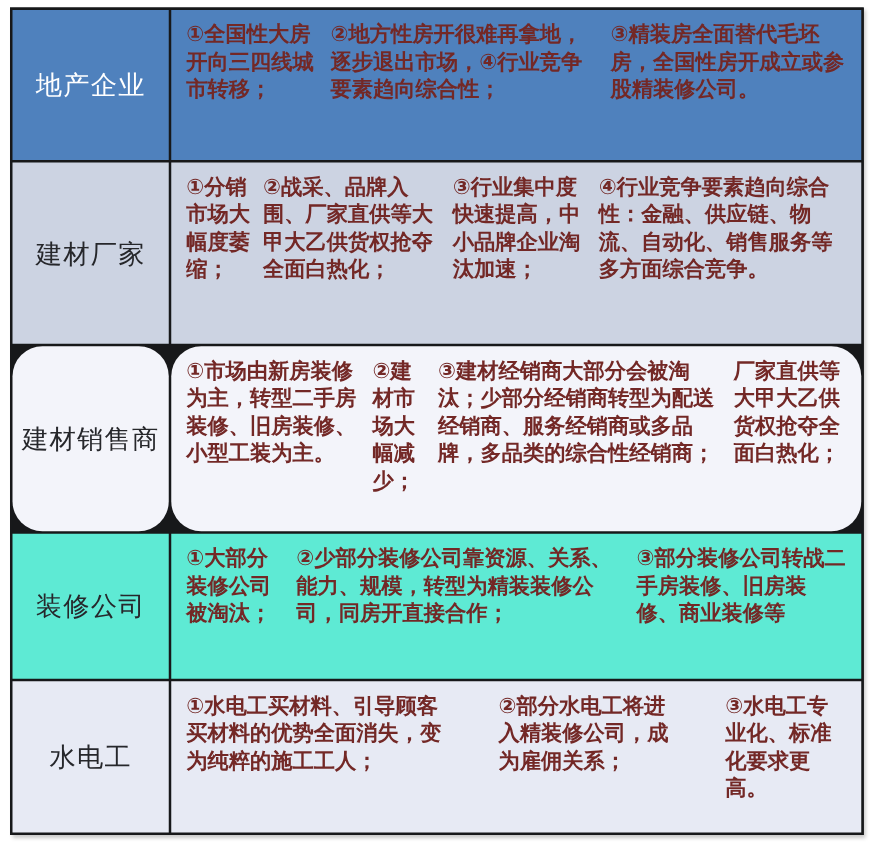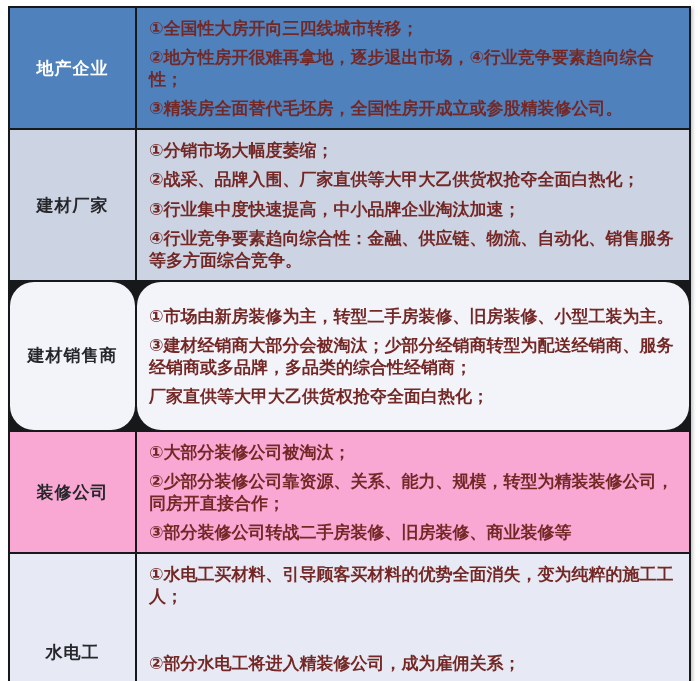--- a/index.html
+++ b/index.html
@@ -27,45 +27,45 @@
     display: flex;
     column-gap: 2px;
     align-items: stretch;
   }
   .label-cell {
     width: 125px;
     flex: 0 0 125px;
     display: flex;
     align-items: center;
     justify-content: center;
-    font-weight: bold;
-    font-size: 17px;
+    font-weight: normal;
+    font-size: 21px;
     letter-spacing: 1px;
     text-align: right;
   }
   .content-cell {
     flex: 1 1 auto;
     display: flex;
-    flex-direction: column;
+    flex-direction: row;
     justify-content: center;
     gap: 7px;
     padding: 9px 10px 9px 12px;
     font-weight: bold;
     font-size: 17px;
     line-height: 1.3;
   }
   .content-cell p {
     margin: 0;
   }
   
   .row-1 .label-cell, .row-1 .content-cell { background: #4f81bd; }
   .row-1 .label-cell { color: #ffffff; }
   .row-2 .label-cell, .row-2 .content-cell { background: #ccd3e2; }
   .row-3 .label-cell, .row-3 .content-cell { background: #f3f4fa; border-radius: 24px; }
-  .row-4 .label-cell, .row-4 .content-cell { background: #f9a8d4; }
+  .row-4 .label-cell, .row-4 .content-cell { background: #5eead4; }
   .row-5 .label-cell, .row-5 .content-cell { background: #e7eaf4; gap: 45px; }
   .row-2 .label-cell, .row-3 .label-cell,
   .row-4 .label-cell, .row-5 .label-cell { color: #26272b; }
   .content-cell { color: #732826; }
   .row-1 { min-height: 120px; }
   .row-2 { min-height: 145px; }
   .row-3 { min-height: 148px; }
   .row-4 { min-height: 116px; }
   .row-5 { min-height: 121px; }
 </style>
@@ -90,20 +90,21 @@
       <p>②战采、品牌入围、厂家直供等大甲大乙供货权抢夺全面白热化；</p>
       <p>③行业集中度快速提高，中小品牌企业淘汰加速；</p>
       <p>④行业竞争要素趋向综合性：金融、供应链、物流、自动化、销售服务等多方面综合竞争。</p>
     </div>
   </div>
 
   <div class="trow row-3">
     <div class="label-cell">建材销售商</div>
     <div class="content-cell">
       <p>①市场由新房装修为主，转型二手房装修、旧房装修、小型工装为主。</p>
+      <p>②建材市场大幅减少；</p>
       <p>③建材经销商大部分会被淘汰；少部分经销商转型为配送经销商、服务经销商或多品牌，多品类的综合性经销商；</p>
       <p>厂家直供等大甲大乙供货权抢夺全面白热化；</p>
     </div>
   </div>
 
   <div class="trow row-4">
     <div class="label-cell">装修公司</div>
     <div class="content-cell">
       <p>①大部分装修公司被淘汰；</p>
       <p>②少部分装修公司靠资源、关系、能力、规模，转型为精装装修公司，同房开直接合作；</p>

